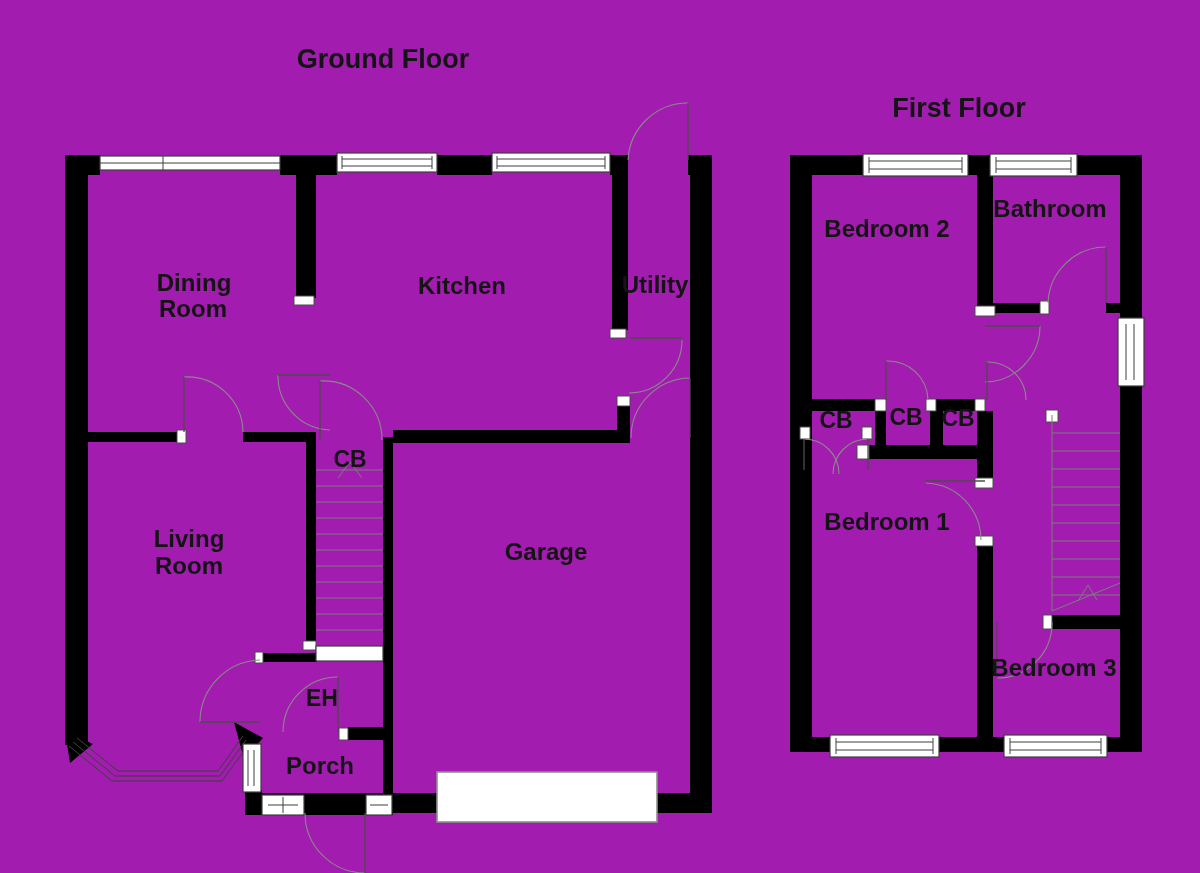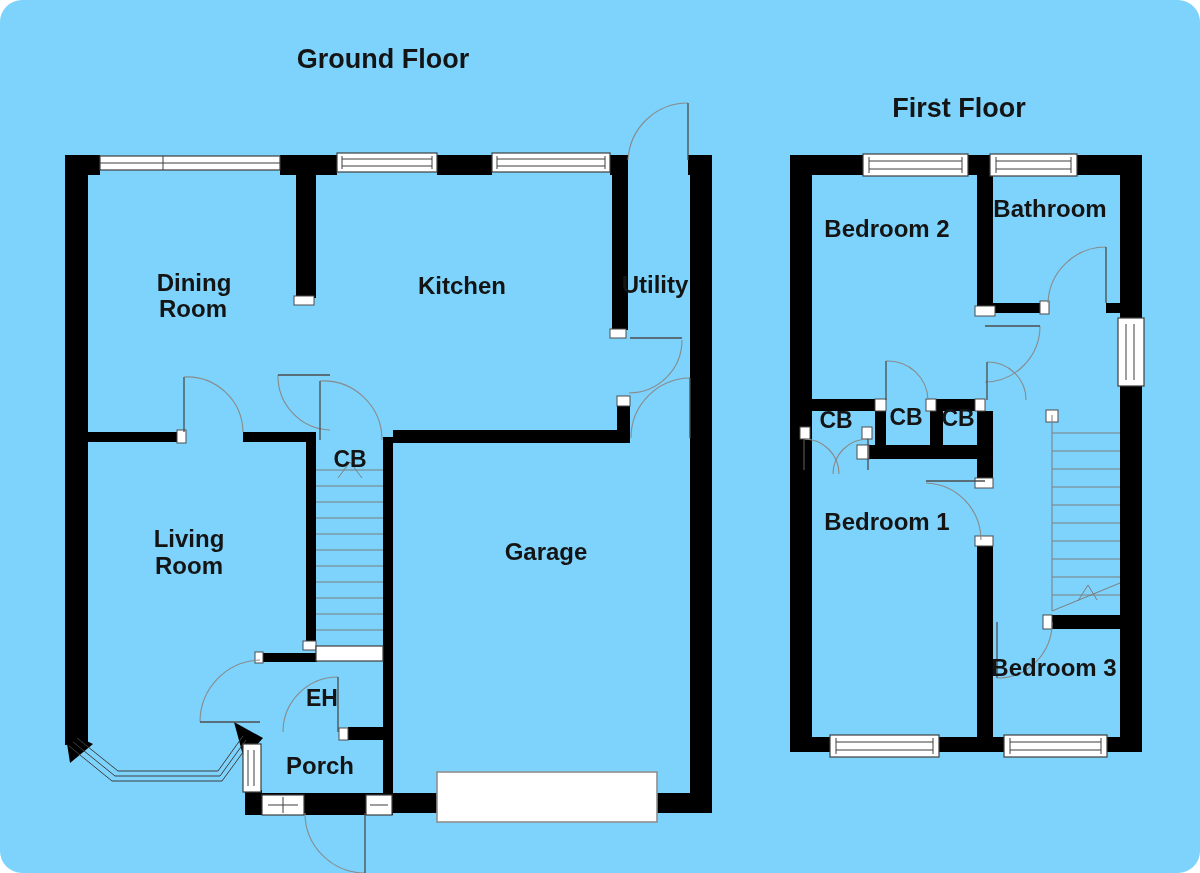--- a/index.html
+++ b/index.html
@@ -1,16 +1,16 @@
 <!DOCTYPE html>
 <html><head>
 <meta charset="utf-8">
 <style>
   html,body{margin:0;padding:0;background:#ffffff;}
-  .canvas{position:relative;width:1200px;height:873px;background:#7dd3fc;overflow:hidden;border-radius:22px;}
+  .canvas{position:relative;width:1200px;height:873px;background:#a21caf;overflow:hidden;}
   svg{position:absolute;left:0;top:0;}
   .wall{fill:#000000;stroke:none;}
   .cap{fill:#ffffff;stroke:#4c4c4c;stroke-width:1;}
   .win{fill:#ffffff;stroke:#3f3f3f;stroke-width:1.2;}
   .winline{stroke:#3f3f3f;stroke-width:1;fill:none;}
   .thin{stroke:#4c4c4c;stroke-width:1.3;fill:none;}
   .arc{stroke:#8a8a8a;stroke-width:1.1;fill:none;}
   .tread{stroke:#7d7d7d;stroke-width:1;fill:none;}
   .gdoor{fill:#ffffff;stroke:#8f8f8f;stroke-width:1.6;}
   text{font-family:"Liberation Sans","DejaVu Sans",sans-serif;font-weight:bold;fill:#141414;text-anchor:middle;}

